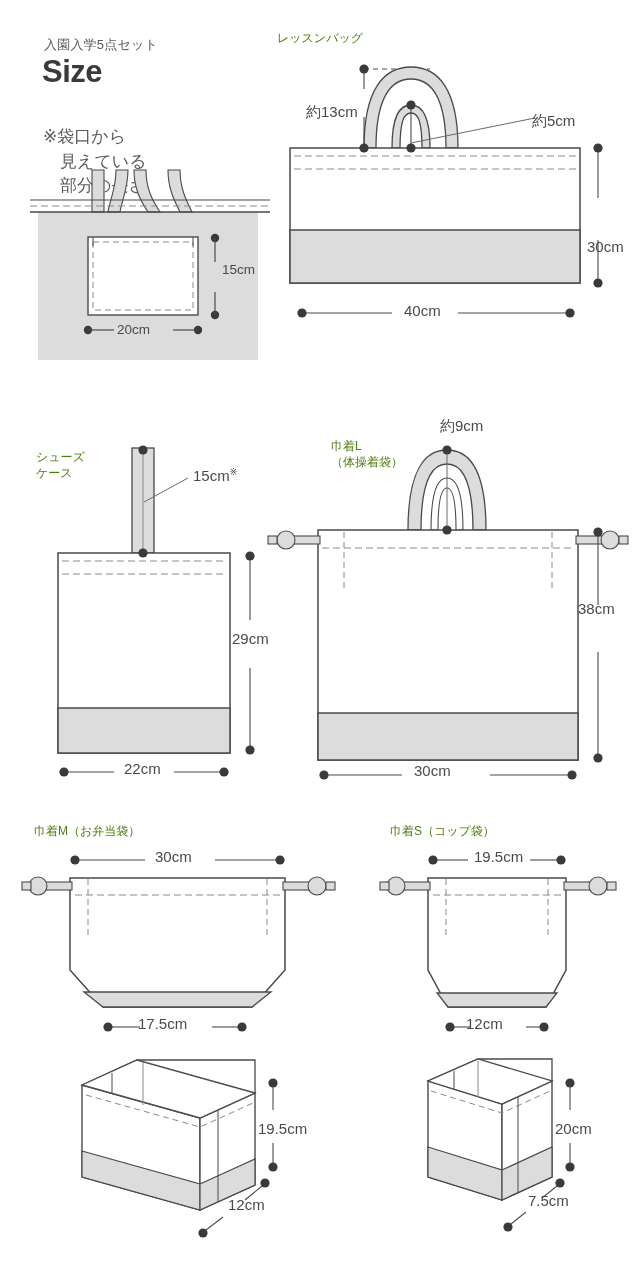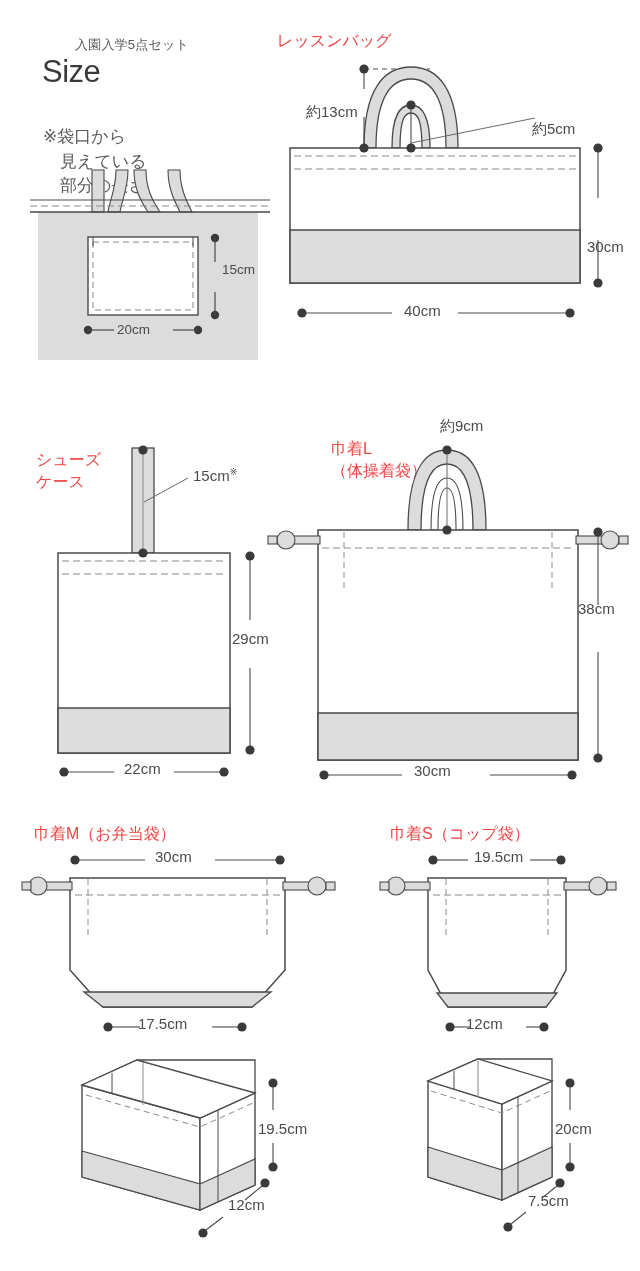--- a/index.html
+++ b/index.html
@@ -3,32 +3,32 @@
 <meta charset="utf-8">
 <style>
   html,body{margin:0;padding:0;background:#ffffff;}
   body{
     width:640px;height:1271px;position:relative;overflow:hidden;
     font-family:"Liberation Sans","DejaVu Sans",sans-serif;
     color:#555558;
   }
   .abs{position:absolute;}
   .hdr-sub{font-size:13px;color:#5a5a5d;letter-spacing:.2px;white-space:nowrap;}
-  .hdr-size{font-size:31px;font-weight:normal;color:#3a3a3c;letter-spacing:-.5px;line-height:1;}
+  .hdr-size{font-size:31px;font-weight:bold;color:#3a3a3c;letter-spacing:-.5px;line-height:1;}
   .note{font-size:17px;color:#5a5a5d;line-height:1.45;white-space:pre;margin-top:29px;}
-  .ttl{font-size:16px;color:#ef4444;white-space:pre;line-height:1.35;}
+  .ttl{font-size:12px;color:#4d7c0f;white-space:pre;line-height:1.35;}
   .dim{font-size:15px;color:#4a4a4d;white-space:nowrap;}
   .dim-sm{font-size:13.5px;color:#4a4a4d;white-space:nowrap;}
   svg{display:block;overflow:visible;}
   .sup{font-size:9px;vertical-align:super;}
 </style>
 </head>
 <body>
 
-<div class="abs hdr-sub" style="left:44px;top:36px;margin-left:31px;">入園入学5点セット</div>
+<div class="abs hdr-sub" style="left:44px;top:36px;">入園入学5点セット</div>
 <div class="abs hdr-size" style="left:42px;top:56px;">Size</div>
 <div class="abs note" style="left:43px;top:96px;">※袋口から
 　見えている
 　部分の長さ</div>
 
 <div class="abs" style="left:30px;top:170px;">
   <svg width="240" height="200" viewBox="0 0 240 200">
 
     <rect x="8" y="42" width="220" height="148" fill="#dcdcdc"></rect>
 
@@ -105,21 +105,21 @@
 
     <g>
       <circle cx="22" cy="258" r="4.6" fill="#3a3a3c"></circle>
       <circle cx="290" cy="258" r="4.6" fill="#3a3a3c"></circle>
       <line x1="26" y1="258" x2="112" y2="258" stroke="#4a4a4d" stroke-width="1.1"></line>
       <line x1="178" y1="258" x2="286" y2="258" stroke="#4a4a4d" stroke-width="1.1"></line>
     </g>
   </svg>
 </div>
 <div class="abs dim" style="left:306px;top:103px;">約13cm</div>
-<div class="abs dim" style="left:532px;top:120px;text-align:right;">約5cm</div>
+<div class="abs dim" style="left:532px;top:112px;text-align:right;">約5cm</div>
 <div class="abs dim" style="left:587px;top:238px;">30cm</div>
 <div class="abs dim" style="left:404px;top:302px;">40cm</div>
 
 <div class="abs ttl" style="left:36px;top:441px;margin-top:8px;">シューズ
 ケース</div>
 
 <div class="abs" style="left:40px;top:440px;">
   <svg width="230" height="340" viewBox="0 0 230 340">
 
     <rect x="92" y="8" width="22" height="105" fill="#dcdcdc" stroke="#4a4a4d" stroke-width="1.3"></rect>

